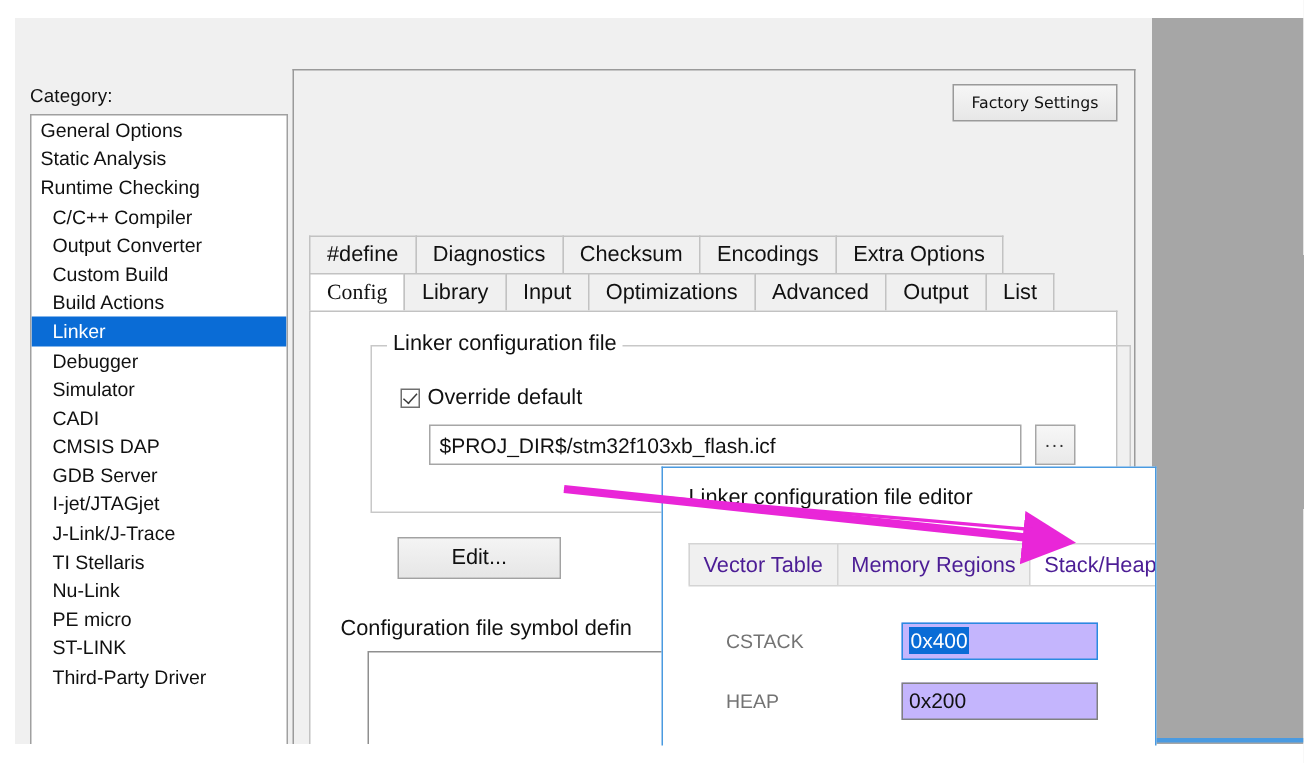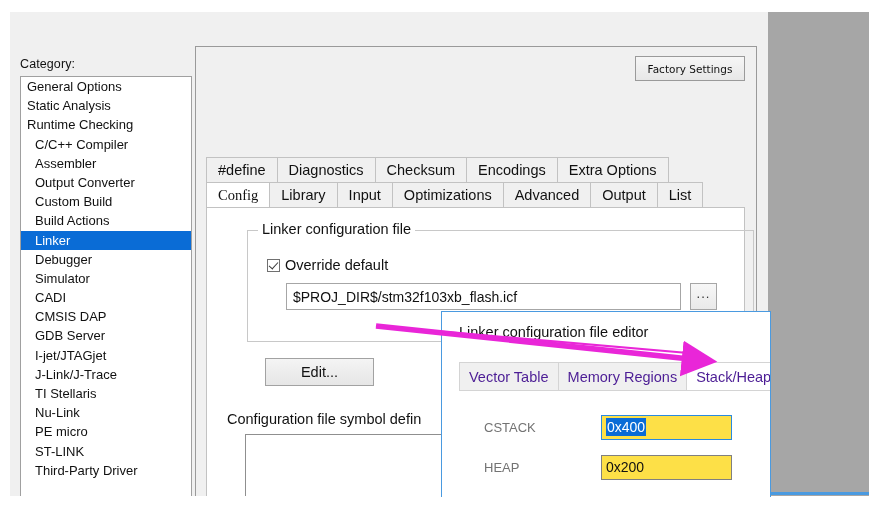--- a/index.html
+++ b/index.html
@@ -164,21 +164,21 @@
   .editor-body{
     position:absolute;left:17px;top:78px;right:0;bottom:0;
     background:#ffffff;border-top:1px solid #d4d4d4;
   }
   .field-row{position:absolute;display:flex;align-items:center;}
   .field-row.r1{left:25px;top:24px;}
   .field-row.r2{left:25px;top:64px;}
   .field-name{width:117px;font-size:13px;color:#737373;}
   .field-input{
     width:131px;height:25px;box-sizing:border-box;
-    background:#fde047;
+    background:#c4b5fd;
     font-size:14px;color:#111;
     padding:0 4px;line-height:23px;
     font-family:"Liberation Sans", sans-serif;
   }
   .field-input.focused{border:1.5px solid #2a8ae0;}
   .field-input.normal{border:1px solid #808080;}
   .sel{background:#0a6cd6;color:#ffffff;padding:1px 1px;}
 
   
   .arrow-svg{position:absolute;left:0;top:0;width:869px;height:516px;pointer-events:none;}
@@ -193,21 +193,20 @@
 
   <div class="dialog">
 
     <div class="cat-label">Category:</div>
 
     <div class="cat-list" id="cat-list">
         <div class="cat-item">General Options</div>
         <div class="cat-item">Static Analysis</div>
         <div class="cat-item">Runtime Checking</div>
         <div class="cat-item sub">C/C++ Compiler</div>
-        <div class="cat-item sub">Assembler</div>
         <div class="cat-item sub">Output Converter</div>
         <div class="cat-item sub">Custom Build</div>
         <div class="cat-item sub">Build Actions</div>
         <div class="cat-item sub selected">Linker</div>
         <div class="cat-item sub">Debugger</div>
         <div class="cat-item sub">Simulator</div>
         <div class="cat-item sub">CADI</div>
         <div class="cat-item sub">CMSIS DAP</div>
         <div class="cat-item sub">GDB Server</div>
         <div class="cat-item sub">I-jet/JTAGjet</div>

